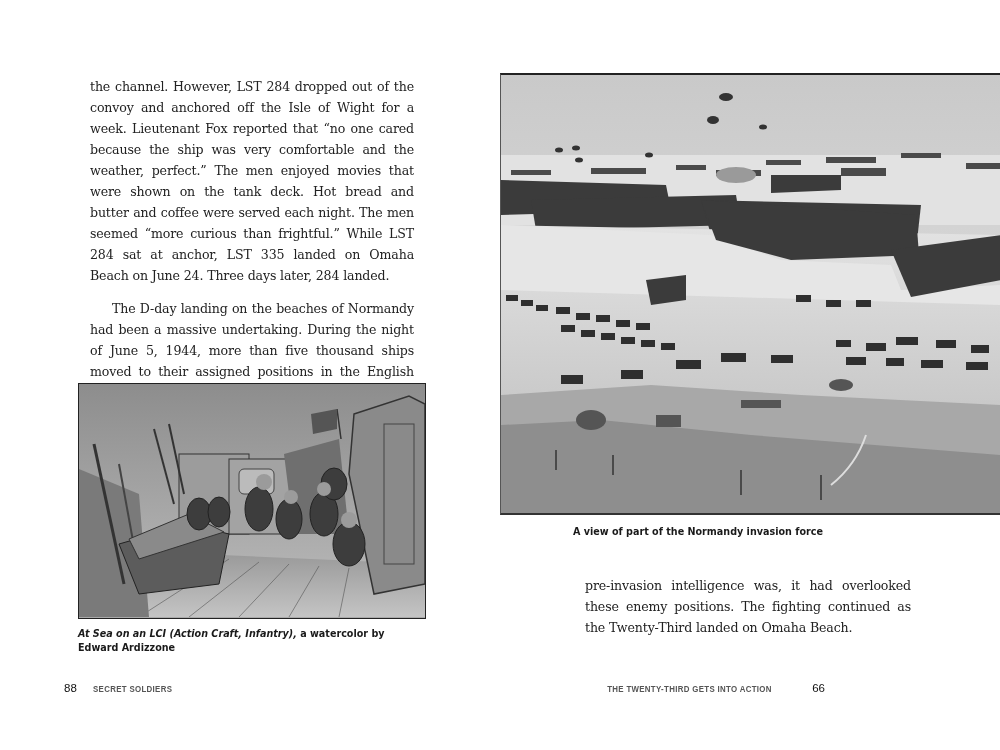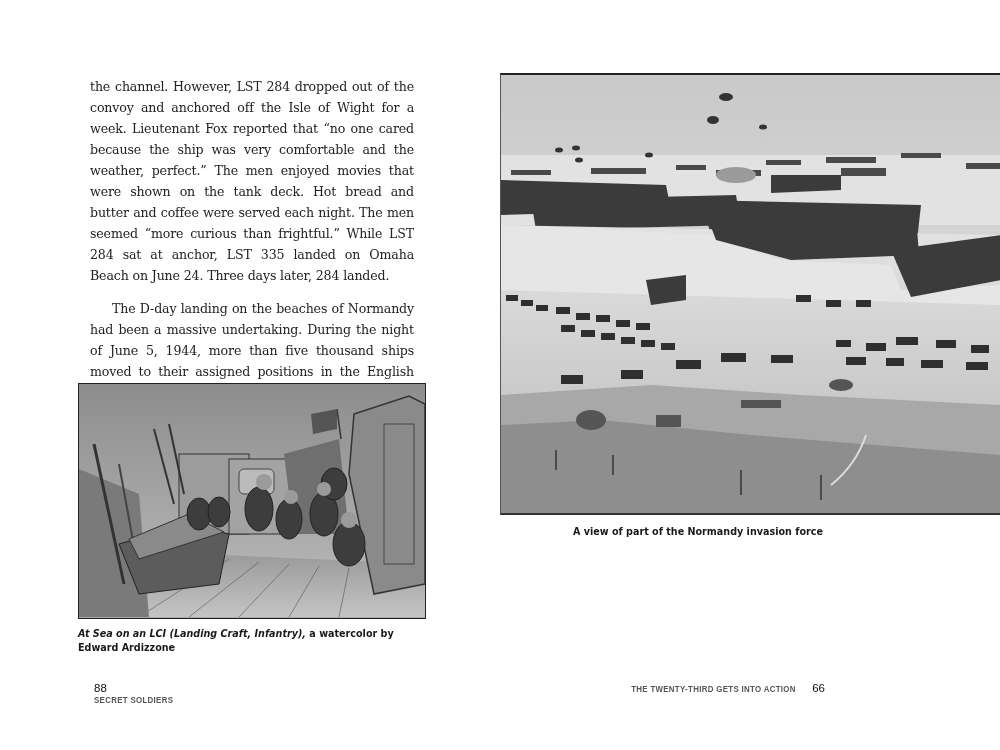--- a/index.html
+++ b/index.html
@@ -31,23 +31,23 @@
   .folio {
     position: absolute; top: 682px; display: flex; align-items: baseline;
     font-family: "Liberation Sans", sans-serif;
   }
   .folio .num { font-size: 11.5px; color: #111; font-weight: 500; }
   .folio .running {
     font-family: "Liberation Sans", sans-serif; font-weight: bold; font-size: 9.6px;
     letter-spacing: 0.4px; color: #555; text-transform: uppercase; transform: scaleX(0.82);
     transform-origin: left center;
   }
-  .left-folio { left: 78px; flex-direction: column; }
+  .left-folio { left: 64px; }
   .left-folio .running { margin-left: 16px; }
-  .right-folio { right: 79px; }
+  .right-folio { right: 79px; gap: 24px; }
   .right-folio .running { transform-origin: right center; margin-right: 16px; }
 
   
   .illustration {
     position: absolute; left: 78px; top: 383px; width: 348px; height: 236px;
     border: 1.5px solid #222; box-sizing: border-box; overflow: hidden; background: #a9a9a9;
   }
   
   .photo {
     position: absolute; left: 0; top: 73px; width: 500px; height: 442px;
@@ -121,21 +121,21 @@
         <circle cx="245" cy="105" r="7"></circle>
         <circle cx="270" cy="136" r="8"></circle>
       </g>
 
       <line x1="75" y1="45" x2="95" y2="120" stroke="#333" stroke-width="2"></line>
       <line x1="90" y1="40" x2="105" y2="110" stroke="#333" stroke-width="2"></line>
     </svg>
   </div>
 
   <div class="caption left-caption">
-    <span class="italic">At Sea on an LCI (Landing Craft, Infantry),</span><span> a watercolor by Edward Ardizzone</span>
+    <span class="italic">At Sea on an LCI (Action Craft, Infantry),</span><span> a watercolor by Edward Ardizzone</span>
   </div>
 
   <div class="folio left-folio">
     <span class="num">88</span>
     <span class="running">Secret Soldiers</span>
   </div>
 </div>
 
 <div class="page right-page">
   <div class="photo" title="Black-and-white aerial photograph of landing ships, vehicles and barrage balloons on a Normandy beach">
@@ -243,19 +243,20 @@
         <line x1="112" y1="380" x2="112" y2="400"></line>
         <line x1="240" y1="395" x2="240" y2="420"></line>
         <line x1="320" y1="400" x2="320" y2="425"></line>
       </g>
     </svg>
   </div>
 
   <div class="caption right-caption">A view of part of the Normandy invasion force</div>
 
   <div class="body-text right-text">
+    <p>pre-invasion intelligence was, it had overlooked these enemy positions. The fighting continued as the Twenty-Third landed on Omaha Beach.</p>
   </div>
 
   <div class="folio right-folio">
     <span class="running">The Twenty-Third Gets into Action</span>
     <span class="num">66</span>
   </div>
 </div>
 
 </body></html>

